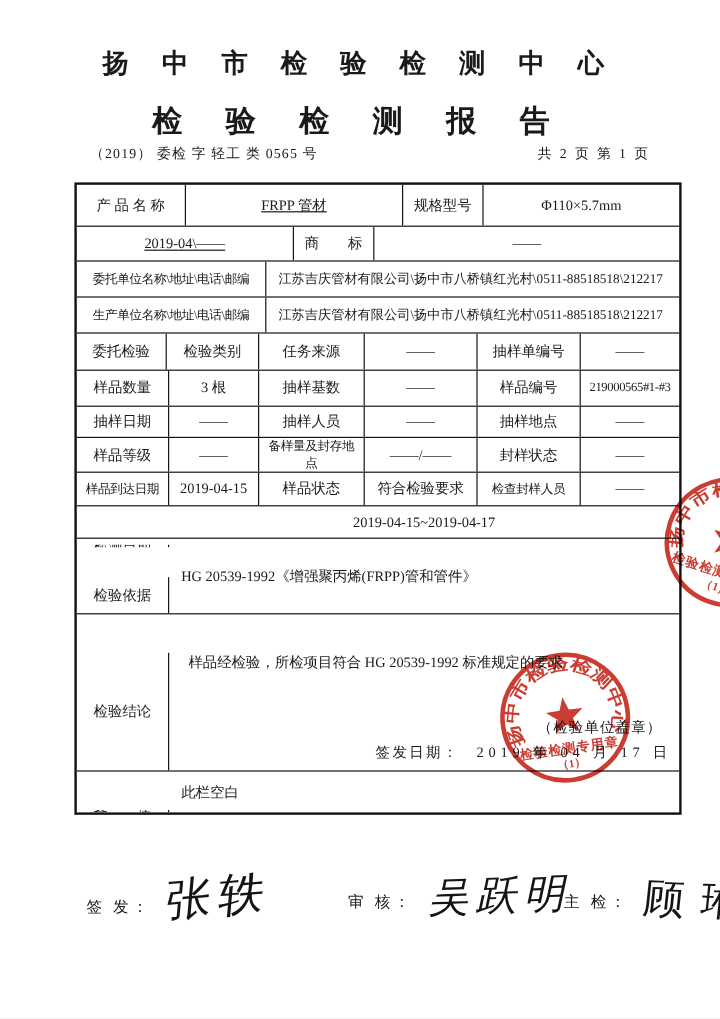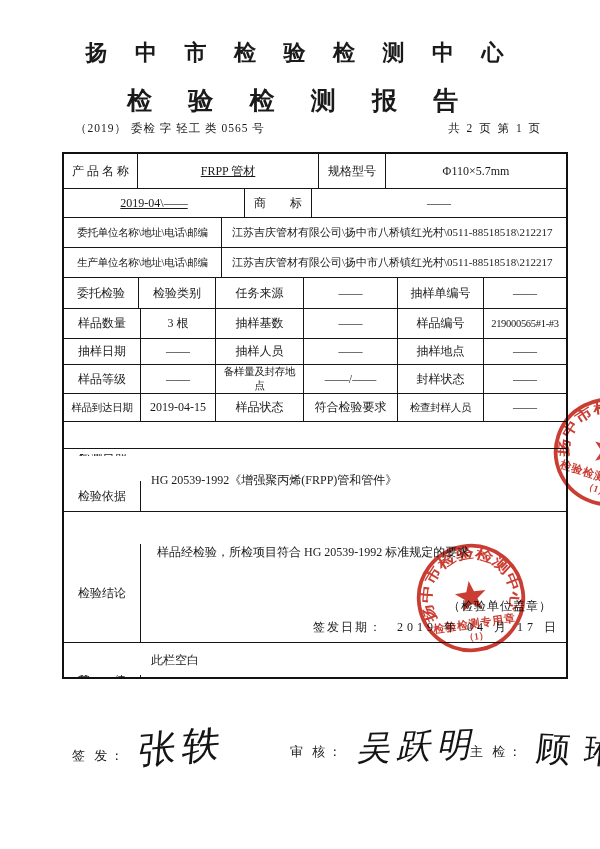--- a/index.html
+++ b/index.html
@@ -31,21 +31,21 @@
   .t-cell{
     border-right:1.5px solid #161616;box-sizing:border-box;
     display:flex;align-items:center;justify-content:center;
     font-size:12px;text-align:center;padding:1px 3px;overflow:hidden;
   }
   .t-cell:last-child{border-right:none;}
   .left{justify-content:flex-start;text-align:left;padding-left:10px;}
   .sm{font-size:11px;}
   .xs{font-size:10.5px;letter-spacing:-0.3px;}
   
-  .cA1{width:74px;} .cA2{width:181px;text-decoration:underline;} .cA3{width:67px;} .cA4{flex:1;}
+  .cA1{width:91px;} .cA2{width:181px;text-decoration:underline;} .cA3{width:67px;} .cA4{flex:1;}
   .cB1{width:158px;} .cB2{flex:1;}
   .cC1{width:77px;} .cC2{width:75px;} .cC3{width:88px;} .cC4{width:94px;} .cC5{width:86px;} .cC6{flex:1;}
   .cD1{width:77px;margin-top:32px;} .cD2{flex:1;}
   
   .concl-cell{position:relative;display:block;text-align:left;padding:0;}
   .concl-text{position:absolute;top:32px;left:16px;right:18px;font-size:12px;line-height:17px;}
   .seal-note{position:absolute;top:86px;right:14px;font-size:12px;letter-spacing:1px;}
   .issue-line{position:absolute;bottom:6px;right:6px;font-size:12px;}
   .issue-line .lbl{margin-right:14px;letter-spacing:2px;}
   .issue-line .dt{letter-spacing:4px;margin-top:24px;}
@@ -144,20 +144,21 @@
       <div class="t-cell cC1 xs">样品到达日期</div>
       <div class="t-cell cC2">2019-04-15</div>
       <div class="t-cell cC3">样品状态</div>
       <div class="t-cell cC4">符合检验要求</div>
       <div class="t-cell cC5 xs">检查封样人员</div>
       <div class="t-cell cC6">——</div>
     </div>
 
     <div class="t-row" style="height:27px">
       <div class="t-cell cD1">检测日期</div>
+      <div class="t-cell cD2">2019-04-15~2019-04-17</div>
     </div>
 
     <div class="t-row" style="height:63px">
       <div class="t-cell cD1">检验依据</div>
       <div class="t-cell cD2 left">HG 20539-1992《增强聚丙烯(FRPP)管和管件》</div>
     </div>
 
     <div class="t-row" style="height:131px">
       <div class="t-cell cD1">检验结论</div>
       <div class="t-cell cD2 concl-cell">

